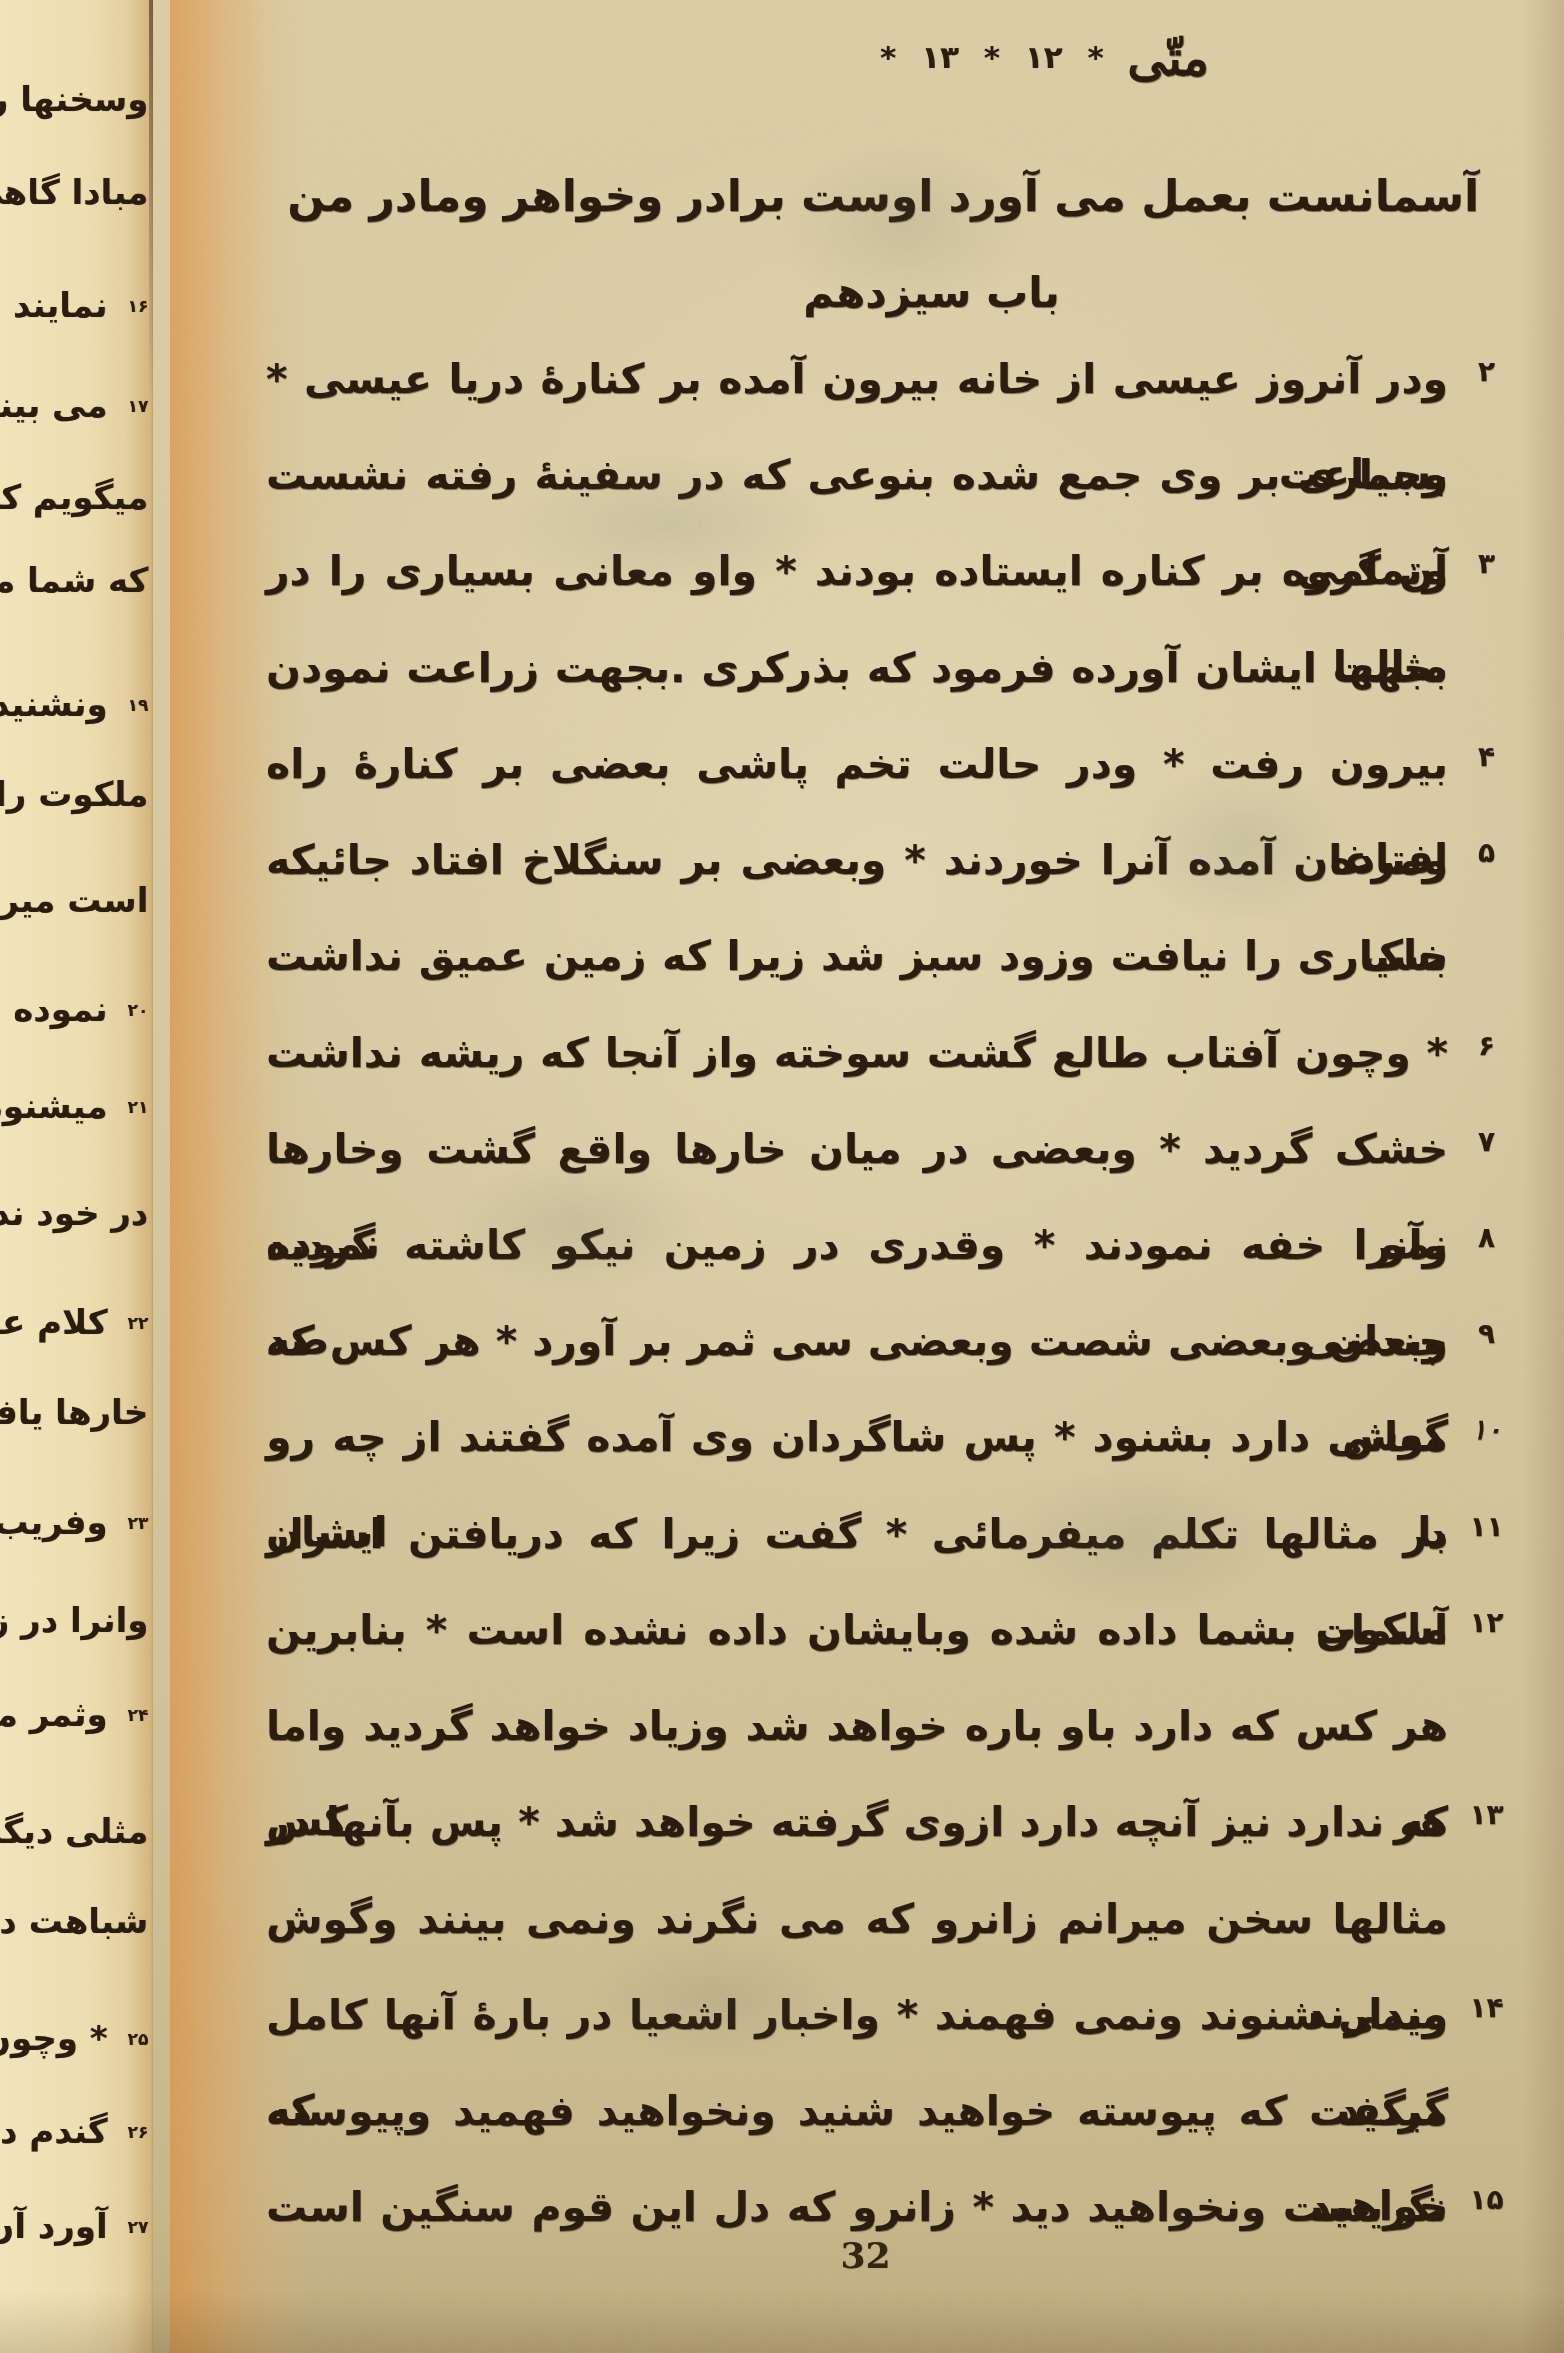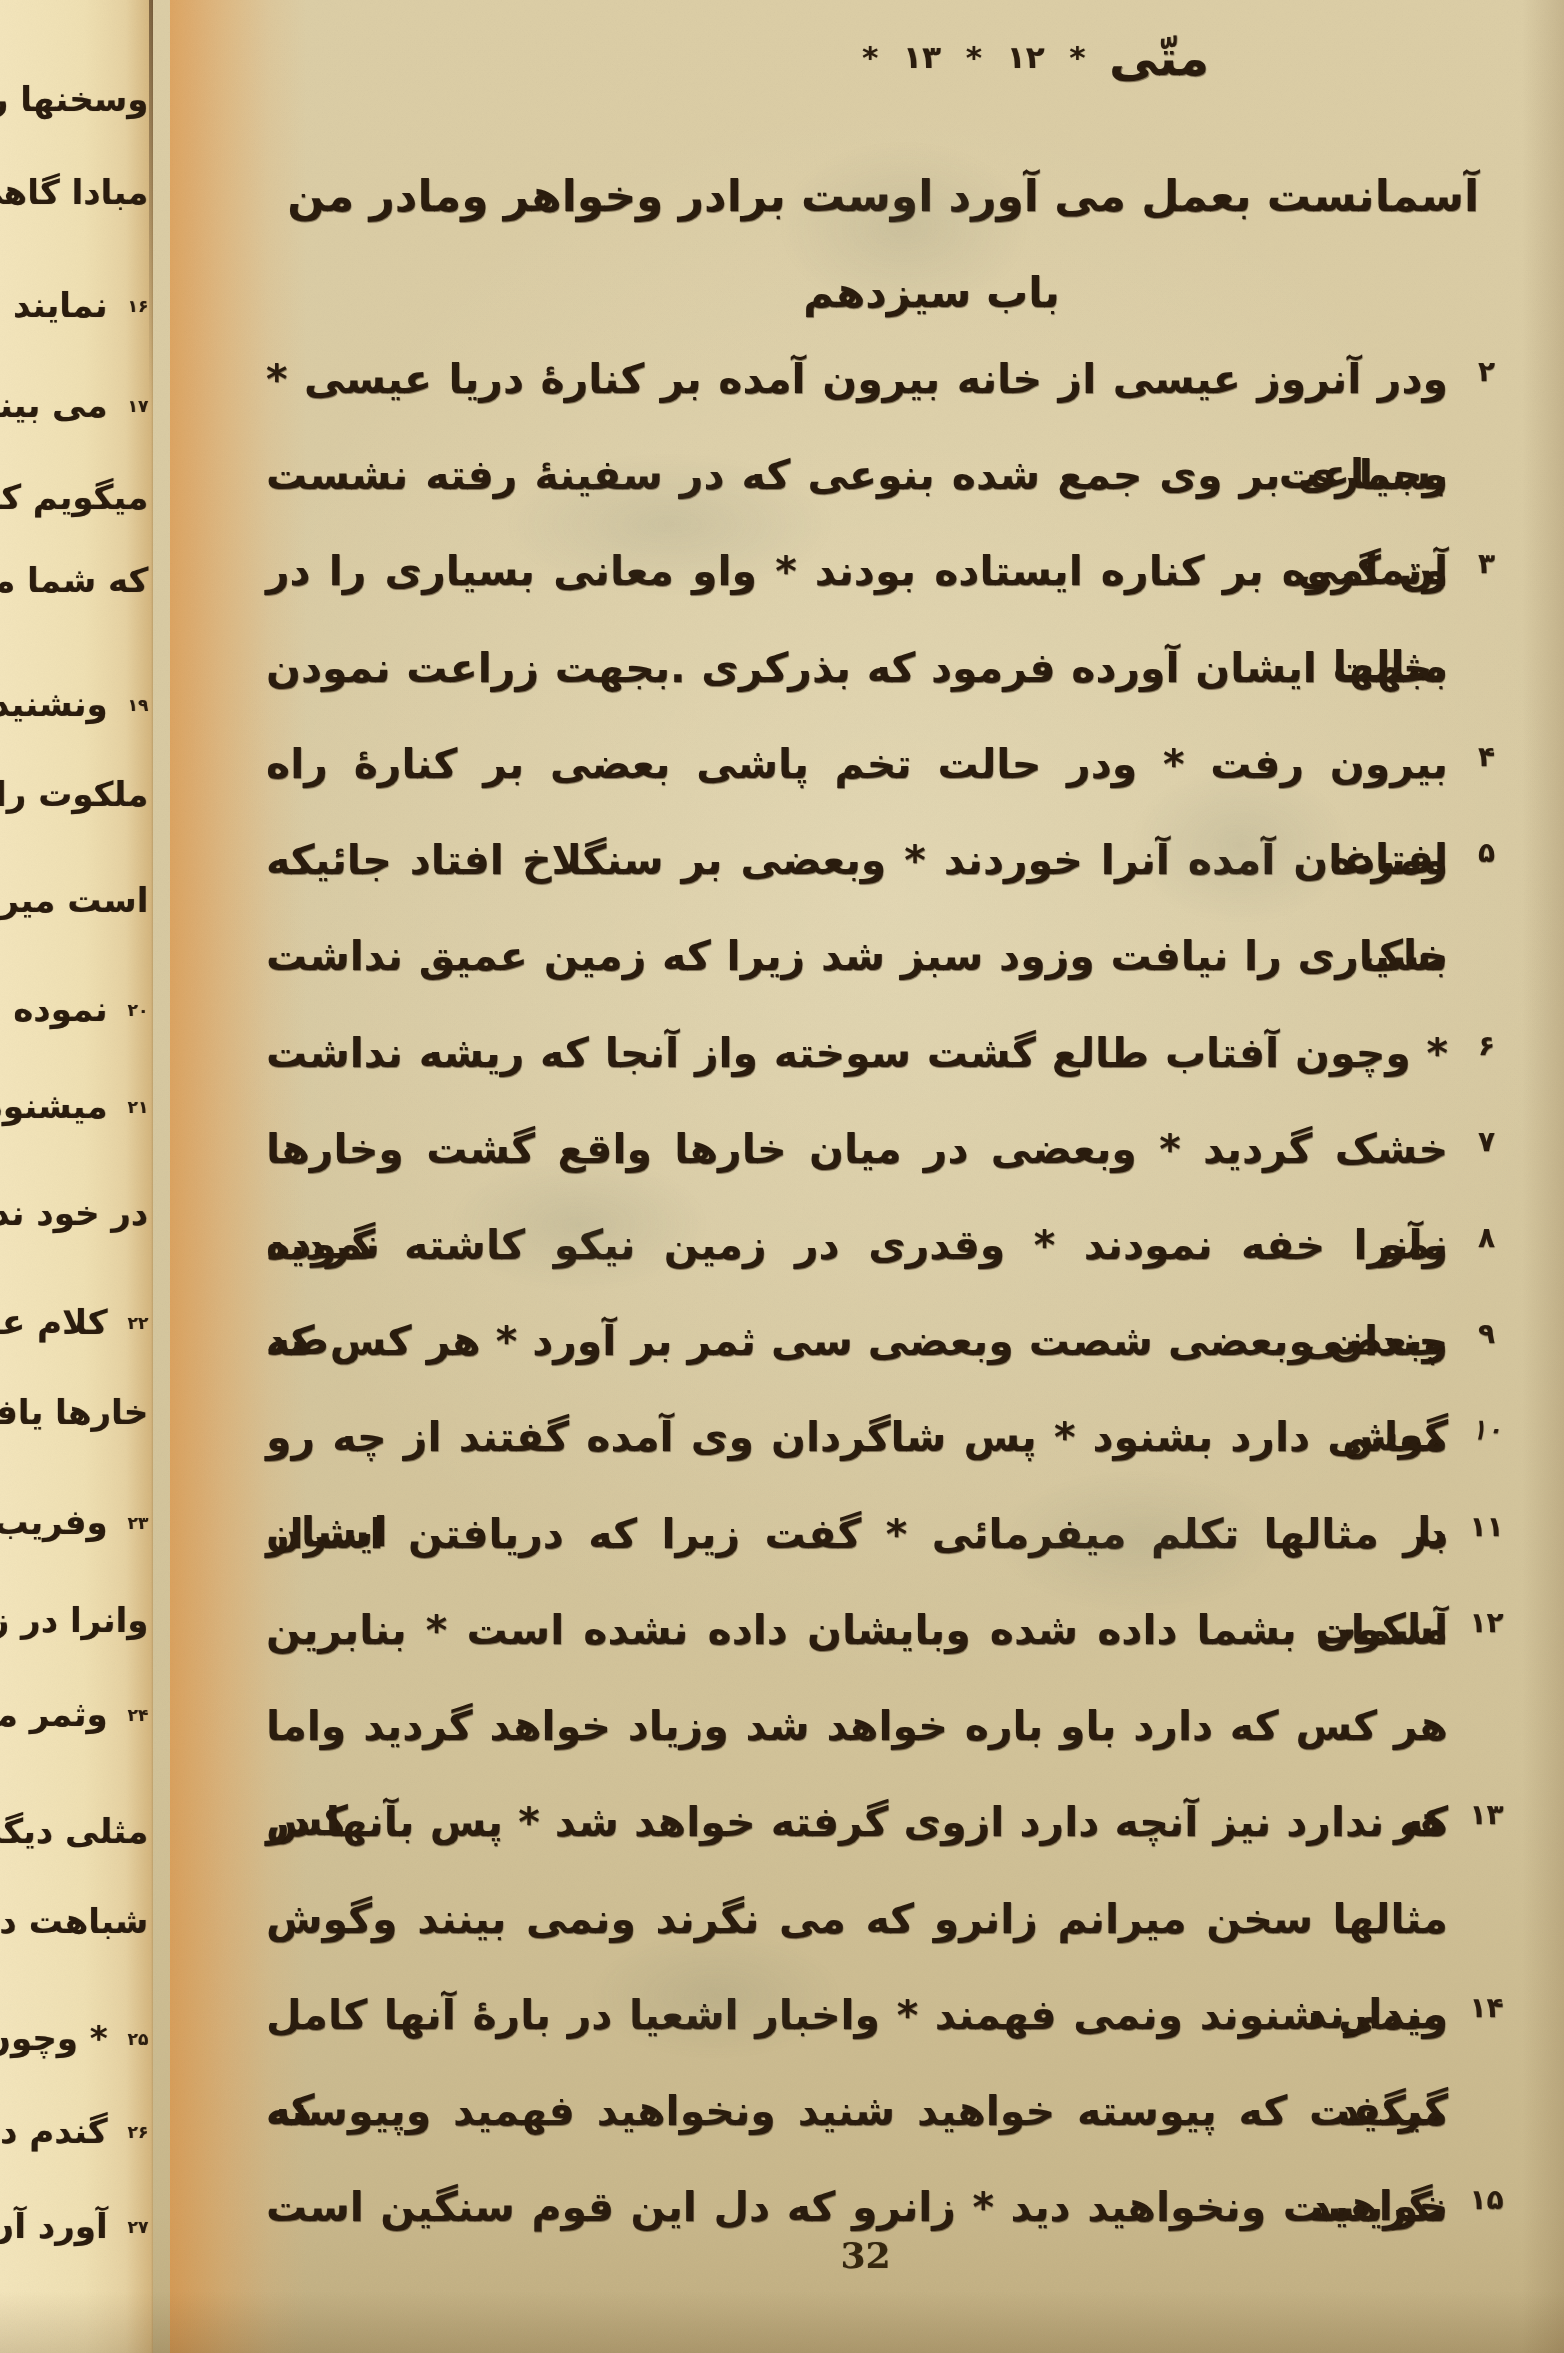--- a/index.html
+++ b/index.html
@@ -65,20 +65,21 @@
   }
   
   .header-row{
     position:absolute;top:30px;left:704px;width:352px;height:117px;
     direction:rtl;display:flex;align-items:flex-start;gap:23.5px;
     color:var(--ink,#2a1c0e);
   }
   .book-title{
     font-size:49px;font-weight:bold;line-height:1.2;
     text-shadow:0.8px 0.8px 0.8px rgba(35,20,6,.5);
+    font-family:Liberation Serif, serif;
   }
   .chapter-markers{
     font-size:31px;font-weight:bold;margin-top:9px;
     word-spacing:14px;letter-spacing:1.6px;
     text-shadow:0.4px 0.4px 0.8px rgba(35,20,6,.4);
     text-align:center;
   }
   
   .cont-line{
     position:absolute;top:148px;left:215px;width:1111px;height:95px;line-height:95px;

